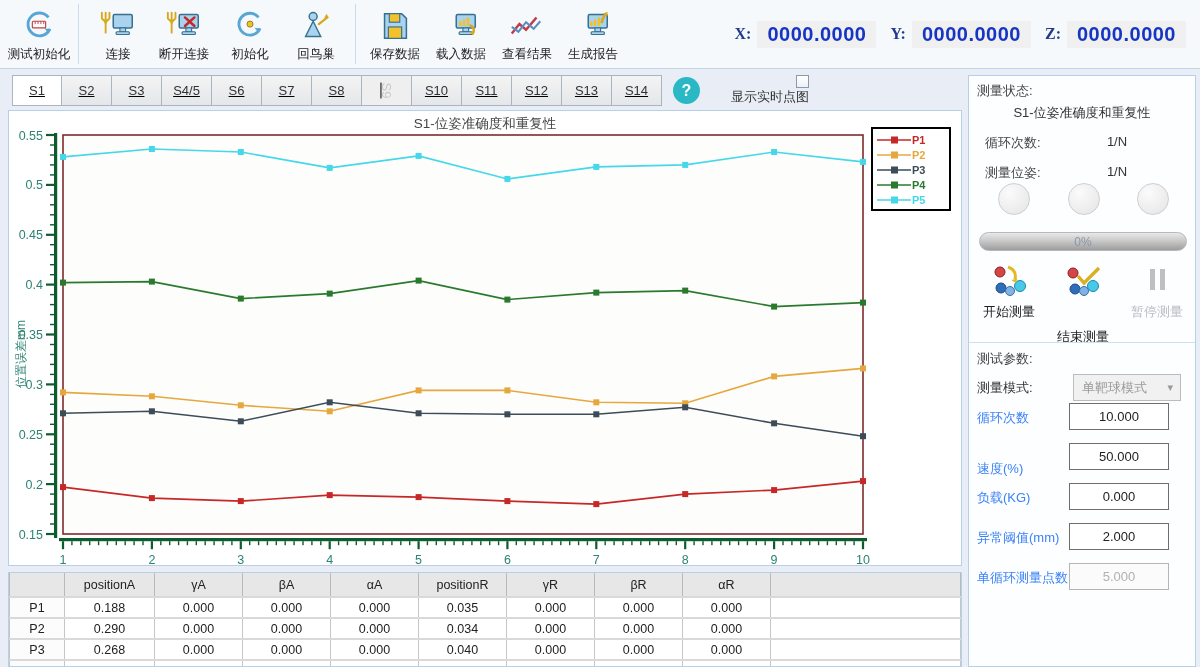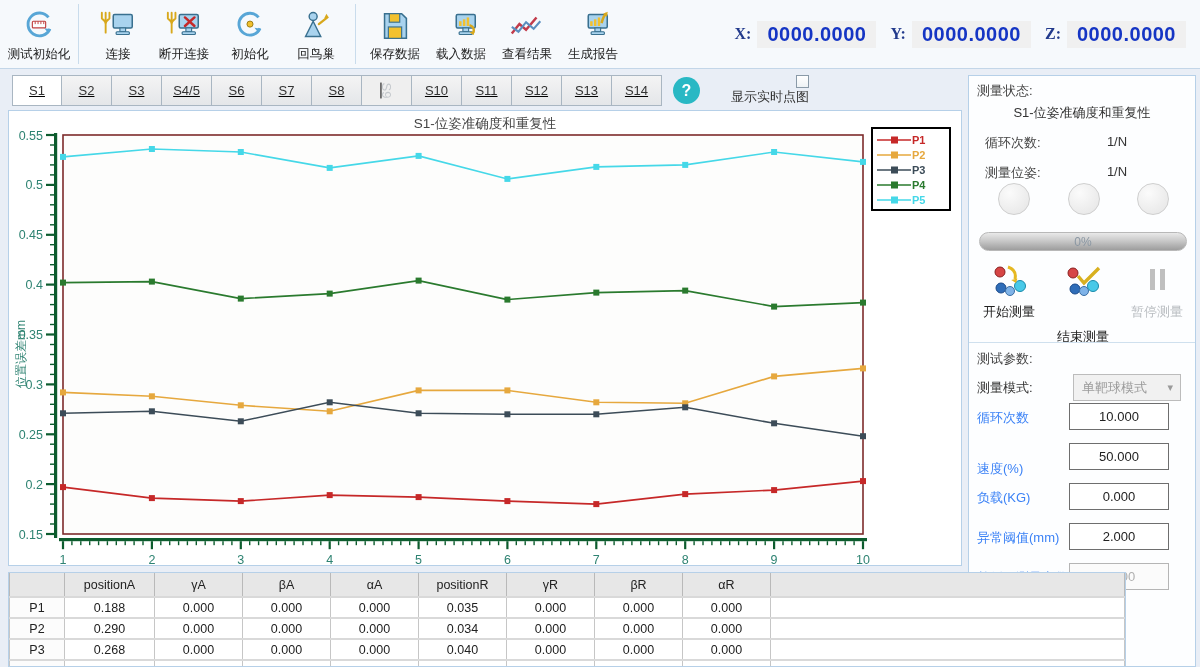--- a/index.html
+++ b/index.html
@@ -38,21 +38,21 @@
     margin-left:11px; cursor:pointer; }
   #realtime-box { display:flex; align-items:flex-end; margin-left:25px; cursor:pointer;flex-direction:column; }
   #realtime-check { width:13px; height:13px; border:1px solid #8a9aa8;
     background:linear-gradient(#fff,#eef2f5); }
   #realtime-label { font-size:13px; color:#333; margin-left:6px; }
 
   
   .panel { position:absolute; background:#ffffff; border:1px solid #b6d0e8; }
   #chart-panel { left:8px; top:110px; width:954px; height:456px; }
   #right-panel { left:968px; top:75px; width:228px; height:592px; background:#fdfeff; }
-  #table-panel { left:8px; top:572px; width:1118px; height:95px; overflow:hidden; background:#fff; }
+  #table-panel { left:8px; top:572px; width:954px; height:95px; overflow:hidden; background:#fff; }
 
   
   #chart-title { position:absolute; left:0; top:4px; width:100%; text-align:center;
     font-size:13.5px; color:#444; }
   #chart-svg { position:absolute; left:0; top:20px; }
   #chart-legend { position:absolute; right:10px; top:16px; width:80px;
     border:2px solid #000; background:#fff; padding:3px 4px 2px; }
   .lg-row { display:flex; align-items:center; height:15px; }
   .lg-label { font-size:11px; font-weight:bold; margin-left:1px; }
 

